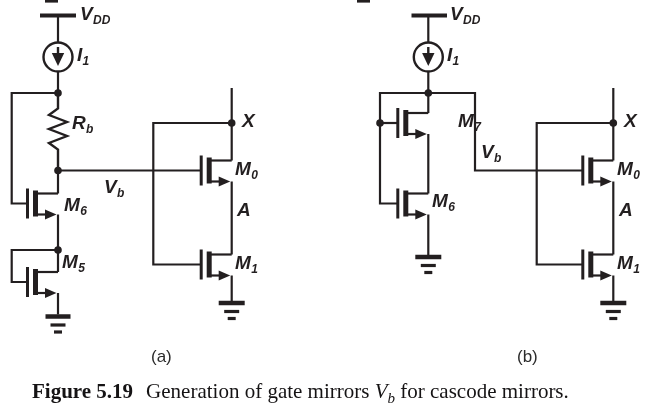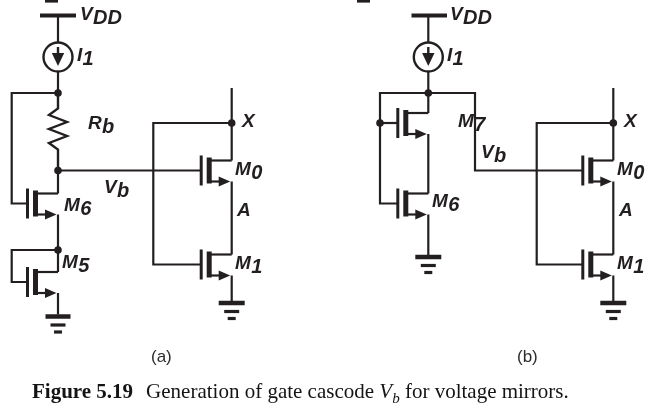--- a/index.html
+++ b/index.html
@@ -5,21 +5,21 @@
   html,body{margin:0;padding:0;background:#ffffff;}
   .stage{
     position:relative;width:647px;height:408px;background:#ffffff;
     font-family:"Liberation Sans",sans-serif;overflow:hidden;
   }
   .stage svg{position:absolute;left:0;top:0;}
   .lbl{
     position:absolute;color:#231f20;font-weight:bold;font-style:italic;
     font-size:19px;line-height:1;white-space:nowrap;letter-spacing:.3px;
   }
-  .lbl .ls{font-size:20px;vertical-align:-4px;letter-spacing:0;}
+  .lbl .ls{font-size:12px;vertical-align:-4px;letter-spacing:0;}
   .subfig{
     position:absolute;font-family:"Liberation Sans",sans-serif;
     font-size:17px;line-height:1.2;color:#2b2b2b;font-style:normal;font-weight:normal;
   }
   .caption{
     position:absolute;left:32px;top:379px;color:#151314;
     font-family:"Liberation Serif",serif;font-size:21px;line-height:1.15;white-space:nowrap;
   }
   .caption [data-bind]{white-space:pre;}
   .caption .cb{font-weight:bold;margin-right:13px;text-align:center;}
@@ -199,21 +199,21 @@
           <circle cx="428.3" cy="93" r="3.8"></circle>
           <circle cx="380" cy="123" r="3.8"></circle>
           <circle cx="613.3" cy="123" r="3.8"></circle>
         </g>
       </g>
     </g>
   </svg>
 
   <div class="lbl" style="left:80px;top:4px"><span class="lm" data-bind="circuit_a.supply_label.main">V</span><span class="ls" data-bind="circuit_a.supply_label.sub">DD</span></div>
   <div class="lbl" style="left:77px;top:45px"><span class="lm" data-bind="circuit_a.current_source_label.main">I</span><span class="ls" data-bind="circuit_a.current_source_label.sub">1</span></div>
-  <div class="lbl" style="left:88px;top:113px"><span class="lm" data-bind="circuit_a.resistor_label.main">R</span><span class="ls" data-bind="circuit_a.resistor_label.sub">b</span></div>
+  <div class="lbl" style="left:72px;top:113px"><span class="lm" data-bind="circuit_a.resistor_label.main">R</span><span class="ls" data-bind="circuit_a.resistor_label.sub">b</span></div>
   <div class="lbl" style="left:104px;top:177px"><span class="lm" data-bind="circuit_a.bias_label.main">V</span><span class="ls" data-bind="circuit_a.bias_label.sub">b</span></div>
   <div class="lbl" style="left:64px;top:195px"><span class="lm" data-bind="circuit_a.m6_label.main">M</span><span class="ls" data-bind="circuit_a.m6_label.sub">6</span></div>
   <div class="lbl" style="left:62px;top:252px"><span class="lm" data-bind="circuit_a.m5_label.main">M</span><span class="ls" data-bind="circuit_a.m5_label.sub">5</span></div>
   <div class="lbl" style="left:242px;top:111px"><span class="lm" data-bind="circuit_a.node_x_label">X</span></div>
   <div class="lbl" style="left:235px;top:159px"><span class="lm" data-bind="circuit_a.m0_label.main">M</span><span class="ls" data-bind="circuit_a.m0_label.sub">0</span></div>
   <div class="lbl" style="left:237px;top:200px"><span class="lm" data-bind="circuit_a.node_a_label">A</span></div>
   <div class="lbl" style="left:235px;top:253px"><span class="lm" data-bind="circuit_a.m1_label.main">M</span><span class="ls" data-bind="circuit_a.m1_label.sub">1</span></div>
 
   <div class="lbl" style="left:450px;top:4px"><span class="lm" data-bind="circuit_b.supply_label.main">V</span><span class="ls" data-bind="circuit_b.supply_label.sub">DD</span></div>
   <div class="lbl" style="left:447px;top:45px"><span class="lm" data-bind="circuit_b.current_source_label.main">I</span><span class="ls" data-bind="circuit_b.current_source_label.sub">1</span></div>
@@ -222,16 +222,16 @@
   <div class="lbl" style="left:432px;top:191px"><span class="lm" data-bind="circuit_b.m6_label.main">M</span><span class="ls" data-bind="circuit_b.m6_label.sub">6</span></div>
   <div class="lbl" style="left:624px;top:111px"><span class="lm" data-bind="circuit_b.node_x_label">X</span></div>
   <div class="lbl" style="left:617px;top:159px"><span class="lm" data-bind="circuit_b.m0_label.main">M</span><span class="ls" data-bind="circuit_b.m0_label.sub">0</span></div>
   <div class="lbl" style="left:619px;top:200px"><span class="lm" data-bind="circuit_b.node_a_label">A</span></div>
   <div class="lbl" style="left:617px;top:253px"><span class="lm" data-bind="circuit_b.m1_label.main">M</span><span class="ls" data-bind="circuit_b.m1_label.sub">1</span></div>
 
   <div class="subfig" style="left:151px;top:347px" data-bind="subfig_a_label">(a)</div>
   <div class="subfig" style="left:517px;top:347px" data-bind="subfig_b_label">(b)</div>
 
   <div class="caption">
-    <span class="cb" data-bind="caption.label">Figure 5.19</span><span data-bind="caption.text_before_var">Generation of gate cascode </span><span class="ci" data-bind="caption.var_main">V</span><sub class="ci" data-bind="caption.var_sub">b</sub><span data-bind="caption.text_after_var"> for voltage mirrors.</span>
+    <span class="cb" data-bind="caption.label">Figure 5.19</span><span data-bind="caption.text_before_var">Generation of gate mirrors </span><span class="ci" data-bind="caption.var_main">V</span><sub class="ci" data-bind="caption.var_sub">b</sub><span data-bind="caption.text_after_var"> for cascode mirrors.</span>
   </div>
 
 </div>
 
 </body></html>

